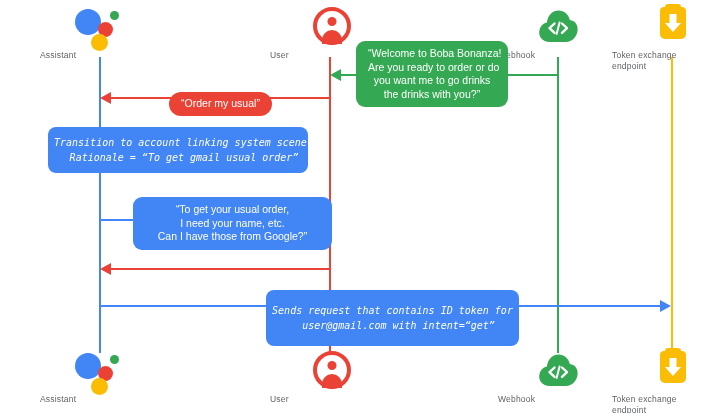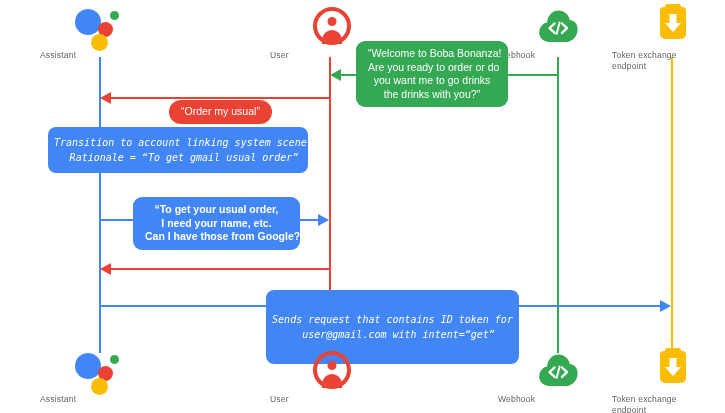--- a/index.html
+++ b/index.html
@@ -211,43 +211,43 @@
   <div class="arrow-head left" style="left:330px; top:69px; color:#34a853;"></div>
   <div class="bubble green" style="left:356px; top:41px; width:152px;">
     <span class="line">“Welcome to Boba Bonanza!</span>
     <span class="line">Are you ready to order or do</span>
     <span class="line">you want me to go drinks</span>
     <span class="line">the drinks with you?”</span>
   </div>
 
   <div class="arrow-line" style="left:106px; top:97px; width:224px; background:#ea4335;"></div>
   <div class="arrow-head left" style="left:100px; top:92px; color:#ea4335;"></div>
-  <div class="bubble red" style="left:169px; top:100px; width:103px; padding:5px 10px;">
+  <div class="bubble red" style="left:169px; top:92px; width:103px; padding:5px 10px;">
     <span class="line">“Order my usual”</span>
   </div>
 
   <div class="bubble blue mono" style="left:0px; top:127px; width:260px; padding:8px 6px;margin-left:48px;">
     <span class="line">Transition to account linking system scene.</span>
     <span class="line">  Rationale = “To get gmail usual order”</span>
   </div>
 
   <div class="arrow-line" style="left:100px; top:219px; width:224px; background:#4285f4;"></div>
   <div class="arrow-head right" style="left:318px; top:214px; color:#4285f4;"></div>
-  <div class="bubble blue" style="left:133px; top:197px; width:167px;font-weight:bold;">
+  <div class="bubble blue" style="left:133px; top:197px; width:199px;">
     <span class="line">“To get your usual order,</span>
     <span class="line">I need your name, etc.</span>
     <span class="line">Can I have those from Google?”</span>
   </div>
 
   <div class="arrow-line" style="left:106px; top:268px; width:224px; background:#ea4335;"></div>
   <div class="arrow-head left" style="left:100px; top:263px; color:#ea4335;"></div>
 
   <div class="arrow-line" style="left:100px; top:305px; width:566px; background:#4285f4;"></div>
   <div class="arrow-head right" style="left:660px; top:300px; color:#4285f4;"></div>
-  <div class="bubble blue mono" style="left:266px; top:290px; width:253px; padding:22px 6px;">
+  <div class="bubble blue mono" style="left:266px; top:290px; width:253px; padding:13px 6px;">
     <span class="line">Sends request that contains ID token for</span>
     <span class="line">  user@gmail.com with intent=“get”</span>
   </div>
 
   <div class="actor" style="left:40px; top:350px;">
     <div class="actor-icon">
       <span class="assistant-dot ad-blue"></span>
       <span class="assistant-dot ad-red"></span>
       <span class="assistant-dot ad-green"></span>
       <span class="assistant-dot ad-yellow"></span>

